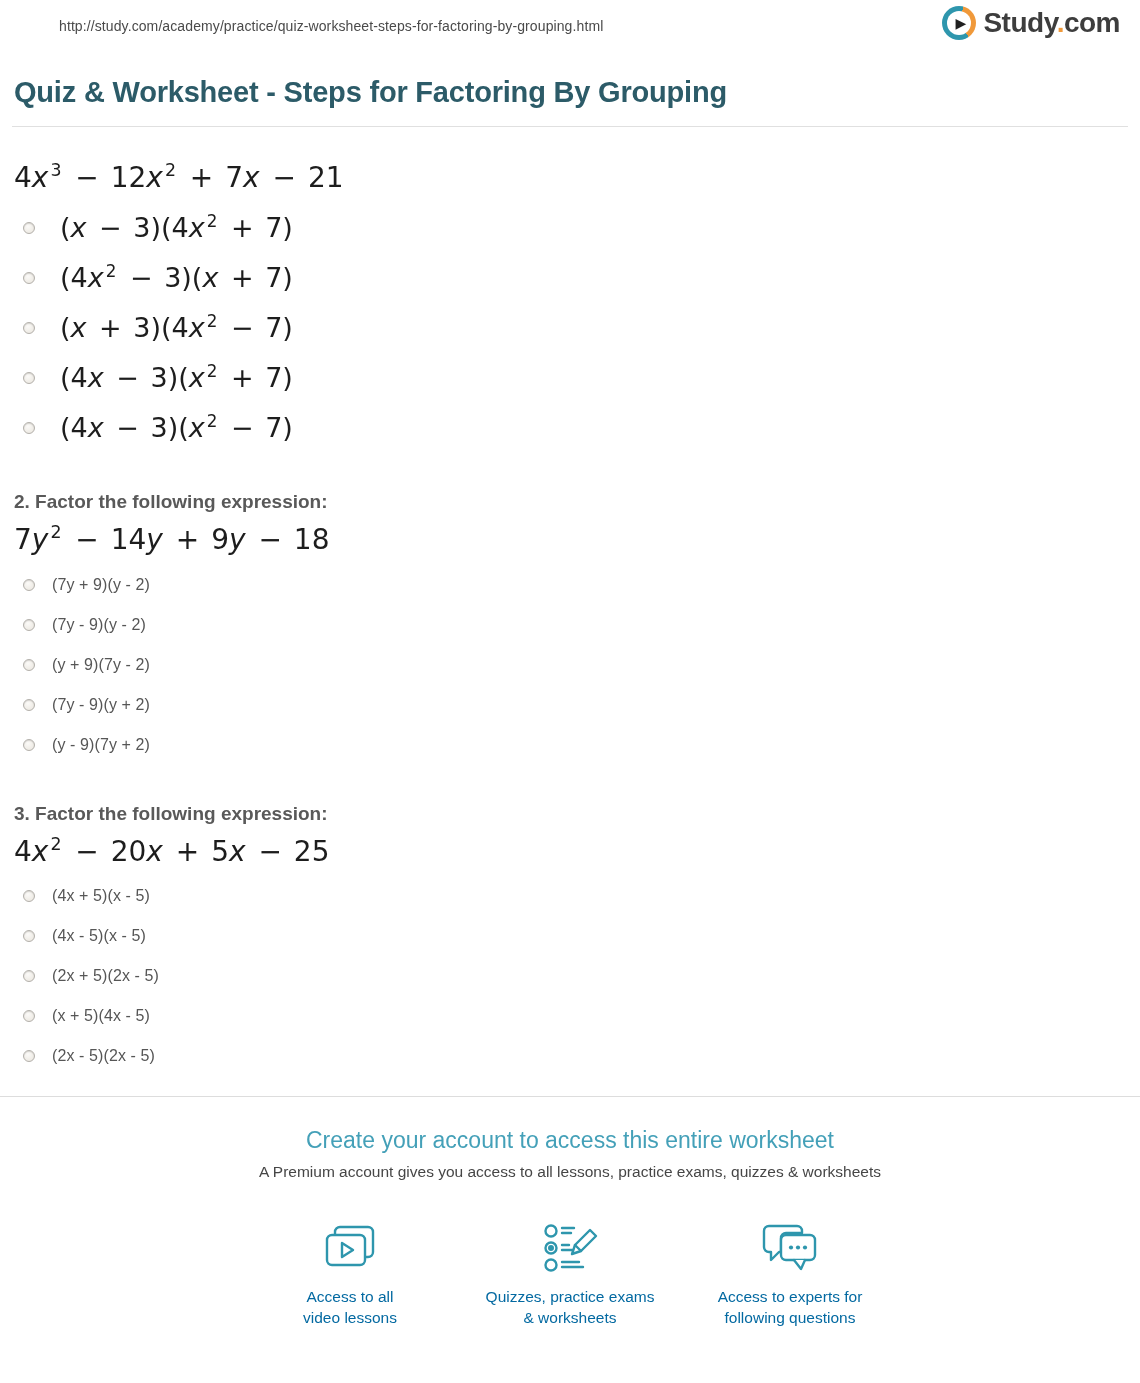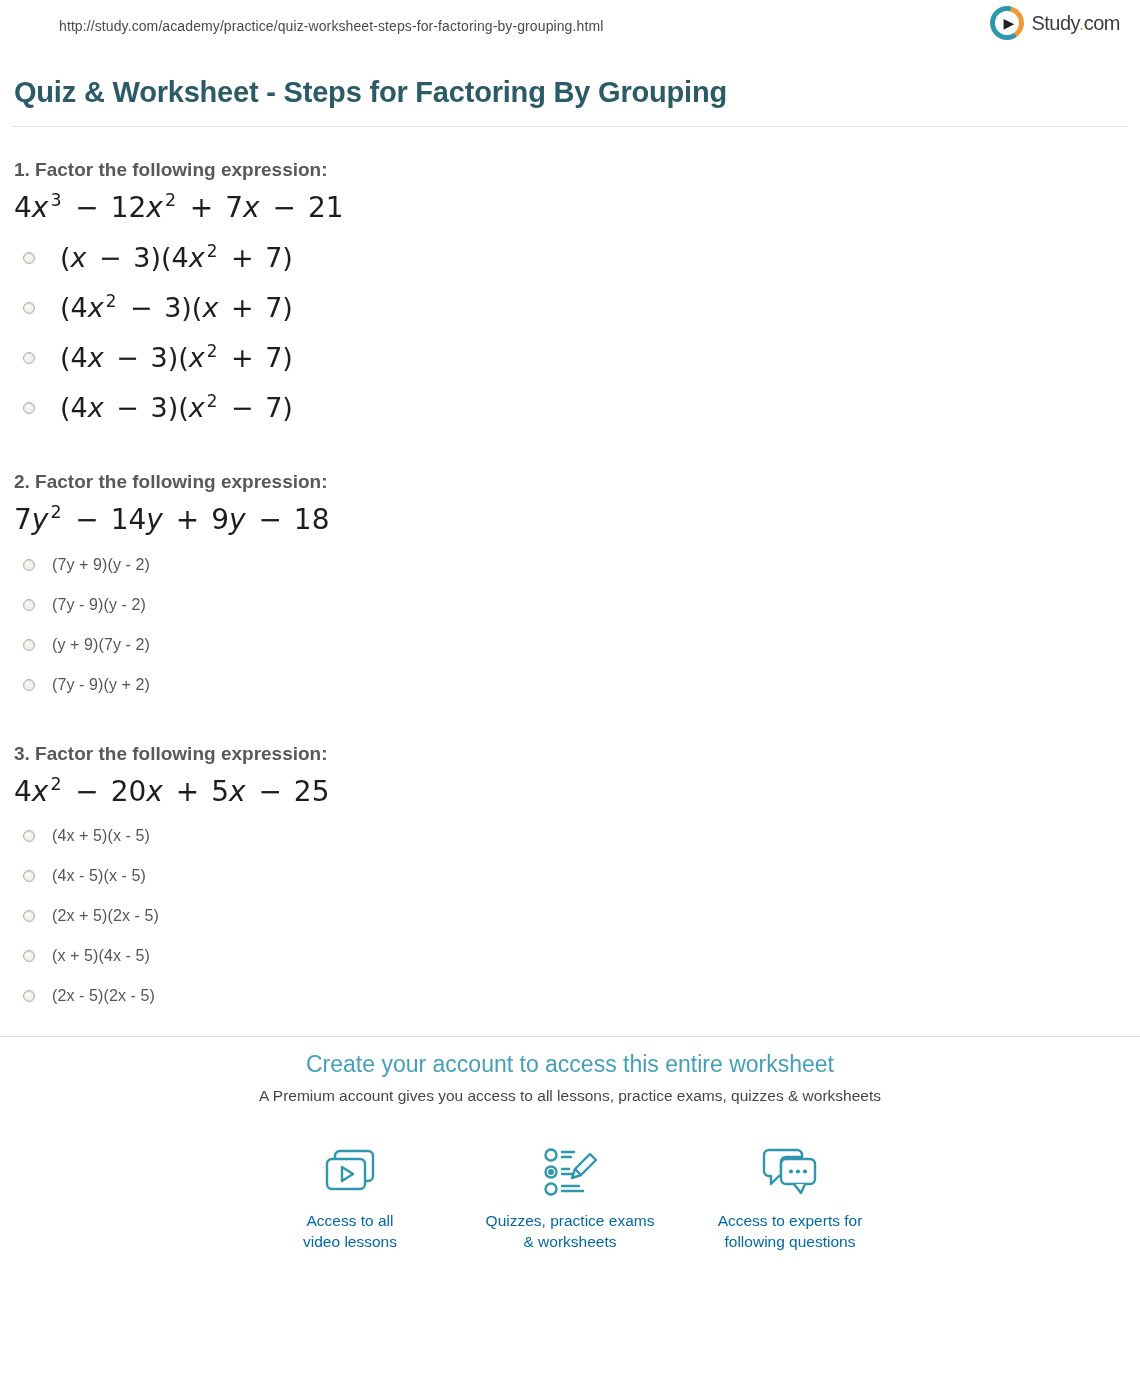--- a/index.html
+++ b/index.html
@@ -20,21 +20,21 @@
   .logo-icon {
     width: 34px; height: 34px; border-radius: 50%;
     background: conic-gradient(from 15deg, #f0993a 0deg 130deg, #2e96ad 130deg 360deg);
     position: relative; flex: 0 0 auto;
   }
   .logo-icon::before { content: ""; position: absolute; inset: 5px; background: #fff; border-radius: 50%; }
   .logo-icon .play-glyph {
     position: absolute; inset: 0; display: flex; align-items: center; justify-content: center;
     font-size: 14px; color: #1f1f1f; padding-left: 3px; z-index: 1;
   }
-  .logo-word { font-size: 20px; font-weight: 400; color: #3d3d3d; letter-spacing: -0.5px; }
+  .logo-word { font-size: 28px; font-weight: 700; color: #3d3d3d; letter-spacing: -0.5px; }
   .logo-dot { color: #f0993a; }
 
   
   .page-title {
     margin: 24px 14px 0 14px;
     font-size: 29px; font-weight: 700; color: #2c5b68; letter-spacing: -0.2px;
   }
   .title-divider { border: none; border-top: 1px solid #e0e0e0; margin: 17px 12px 0 12px; }
 
   
@@ -55,21 +55,21 @@
     width: 12px; height: 12px; border-radius: 50%;
     border: 1px solid #b3b0ab;
     background: radial-gradient(circle at 40% 35%, #fbfaf8, #e9e5dd);
     box-shadow: inset 0 1px 1px rgba(0,0,0,0.12);
     flex: 0 0 auto;
   }
   .option-text-lg { font-size: 27px; }
   .option-text-sm { font-size: 16px; color: #565656; letter-spacing: 0.1px; }
 
   
-  .cta-section { margin-top: 20px; border-top: 1px solid #ddd; padding-top: 14px; text-align: center; }
+  .cta-section { margin-top: 20px; border-top: 1px solid #ddd; padding-top: 30px; text-align: center; }
   .cta-heading { font-size: 23px; font-weight: 400; color: #44a0b8; }
   .cta-subheading { font-size: 15.5px; color: #464646; margin-top: 9px; }
 
   .features { display: flex; justify-content: center; align-items: flex-start; gap: 48px; margin-top: 38px; }
   .feature { width: 172px; text-align: center; }
   .feature-icon { height: 56px; display: flex; align-items: flex-end; justify-content: center; }
   .feature-icon svg { display: block; }
   .feature-label { margin-top: 12px; font-size: 15.5px; color: #0369a1; line-height: 1.35; white-space: pre-line; }
 </style>
 </head>
@@ -82,30 +82,33 @@
       <span class="play-glyph">▶</span>
     </span>
     <span class="logo-word"><span>Study</span><span class="logo-dot">.</span><span>com</span></span>
   </div>
 </div>
 
 <h1 class="page-title">Quiz &amp; Worksheet - Steps for Factoring By Grouping</h1>
 <hr class="title-divider">
 
 <section class="question">
-  <h2 class="question-prompt">1. Factor the following expression:</h2>
   <div class="expression math">4<span class="var">x</span><span class="sup">3</span> − 12<span class="var">x</span><span class="sup">2</span> + 7<span class="var">x</span> − 21</div>
   <div class="options">
     <label class="option-row lg">
       <span class="radio"></span>
       <span class="option-text-lg math">(<span class="var">x</span> − 3)(4<span class="var">x</span><span class="sup">2</span> + 7)</span>
     </label>
     <label class="option-row lg">
       <span class="radio"></span>
       <span class="option-text-lg math">(4<span class="var">x</span><span class="sup">2</span> − 3)(<span class="var">x</span> + 7)</span>
+    </label>
+    <label class="option-row lg">
+      <span class="radio"></span>
+      <span class="option-text-lg math">(<span class="var">x</span> + 3)(4<span class="var">x</span><span class="sup">2</span> − 7)</span>
     </label>
     <label class="option-row lg">
       <span class="radio"></span>
       <span class="option-text-lg math">(4<span class="var">x</span> − 3)(<span class="var">x</span><span class="sup">2</span> + 7)</span>
     </label>
     <label class="option-row lg">
       <span class="radio"></span>
       <span class="option-text-lg math">(4<span class="var">x</span> − 3)(<span class="var">x</span><span class="sup">2</span> − 7)</span>
     </label>
   </div>
@@ -123,20 +126,24 @@
       <span class="radio"></span>
       <span class="option-text-sm">(7y - 9)(y - 2)</span>
     </label>
     <label class="option-row sm">
       <span class="radio"></span>
       <span class="option-text-sm">(y + 9)(7y - 2)</span>
     </label>
     <label class="option-row sm">
       <span class="radio"></span>
       <span class="option-text-sm">(7y - 9)(y + 2)</span>
+    </label>
+    <label class="option-row sm">
+      <span class="radio"></span>
+      <span class="option-text-sm">(y - 9)(7y + 2)</span>
     </label>
   </div>
 </section>
 
 <section class="question q3-block">
   <h2 class="question-prompt">3. Factor the following expression:</h2>
   <div class="expression math">4<span class="var">x</span><span class="sup">2</span> − 20<span class="var">x</span> + 5<span class="var">x</span> − 25</div>
   <div class="options">
     <label class="option-row sm">
       <span class="radio"></span>

